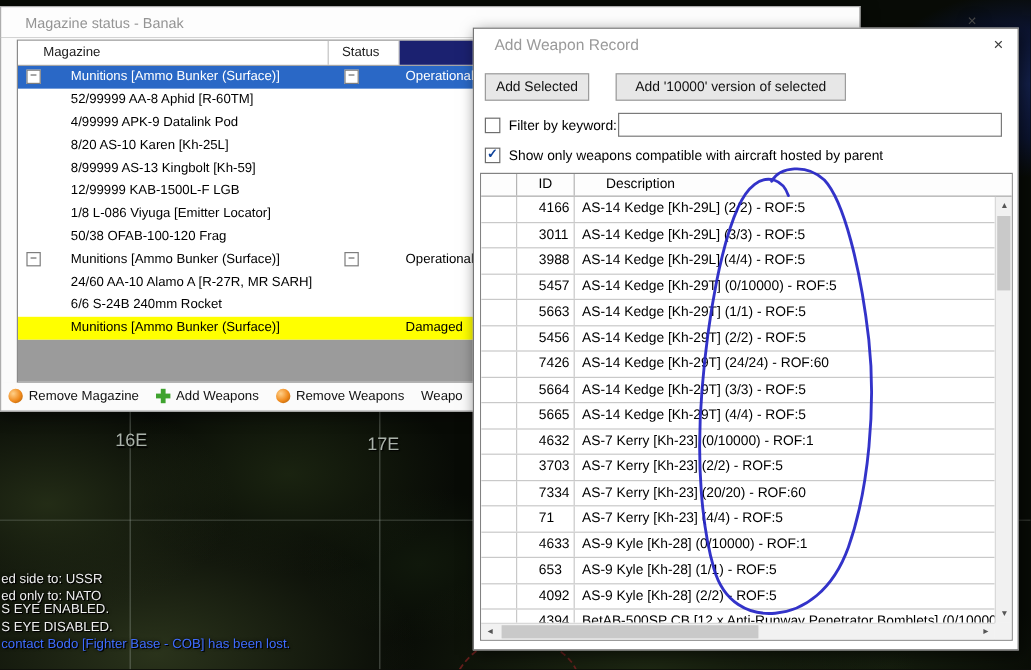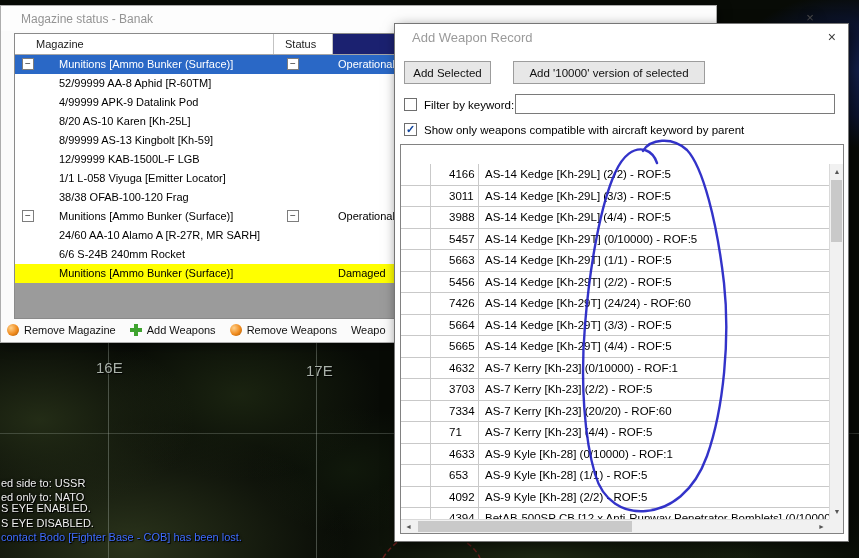--- a/index.html
+++ b/index.html
@@ -163,24 +163,24 @@
             <div class="mag-row">
               <span class="mag-label">8/20 AS-10 Karen [Kh-25L]</span>
             </div>
             <div class="mag-row">
               <span class="mag-label">8/99999 AS-13 Kingbolt [Kh-59]</span>
             </div>
             <div class="mag-row">
               <span class="mag-label">12/99999 KAB-1500L-F LGB</span>
             </div>
             <div class="mag-row">
-              <span class="mag-label">1/1 L-058 Viyuga [Emitter Locator]</span>
-            </div>
-            <div class="mag-row">
-              <span class="mag-label">38/38 OFAB-100-120 Frag</span>
+              <span class="mag-label">1/8 L-086 Viyuga [Emitter Locator]</span>
+            </div>
+            <div class="mag-row">
+              <span class="mag-label">50/38 OFAB-100-120 Frag</span>
             </div>
             <div class="mag-row">
               <span class="expander">−</span>
               <span class="mag-label">Munitions [Ammo Bunker (Surface)]</span>
               <span class="expander s">−</span>
               <span class="mag-status">Operational</span>
             </div>
             <div class="mag-row">
               <span class="mag-label">24/60 AA-10 Alamo A [R-27R, MR SARH]</span>
             </div>
@@ -215,23 +215,28 @@
 
   <div class="dialog">
     <span class="dlg-title">Add Weapon Record</span>
     <span class="dlg-close">×</span>
     <button class="dlg-btn b1">Add Selected</button>
     <button class="dlg-btn b2">Add '10000' version of selected</button>
     <span class="chk c1"></span>
     <span class="chk-label l1">Filter by keyword:</span>
     <input class="filter-input" value="" style="">
     <span class="chk c2">✓</span>
-    <span class="chk-label l2">Show only weapons compatible with aircraft keyword by parent</span>
+    <span class="chk-label l2">Show only weapons compatible with aircraft hosted by parent</span>
 
     <div class="wgrid">
+      <div class="wgrid-header">
+        <div class="h-sel"></div>
+        <div class="h-id">ID</div>
+        <div class="h-desc">Description</div>
+      </div>
       <div class="wgrid-rows" id="grid-rows">
           <div class="grid-row">
             <span class="g-sel"></span>
             <span class="g-id">4166</span>
             <span class="g-desc">AS-14 Kedge [Kh-29L] (2/2) - ROF:5</span>
           </div>
           <div class="grid-row">
             <span class="g-sel"></span>
             <span class="g-id">3011</span>
             <span class="g-desc">AS-14 Kedge [Kh-29L] (3/3) - ROF:5</span>

